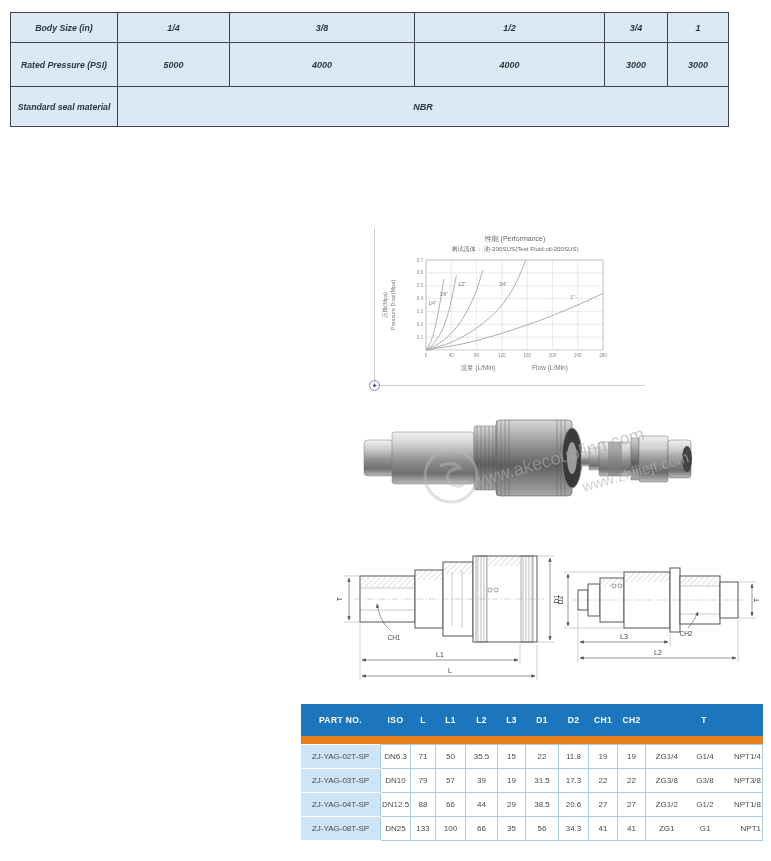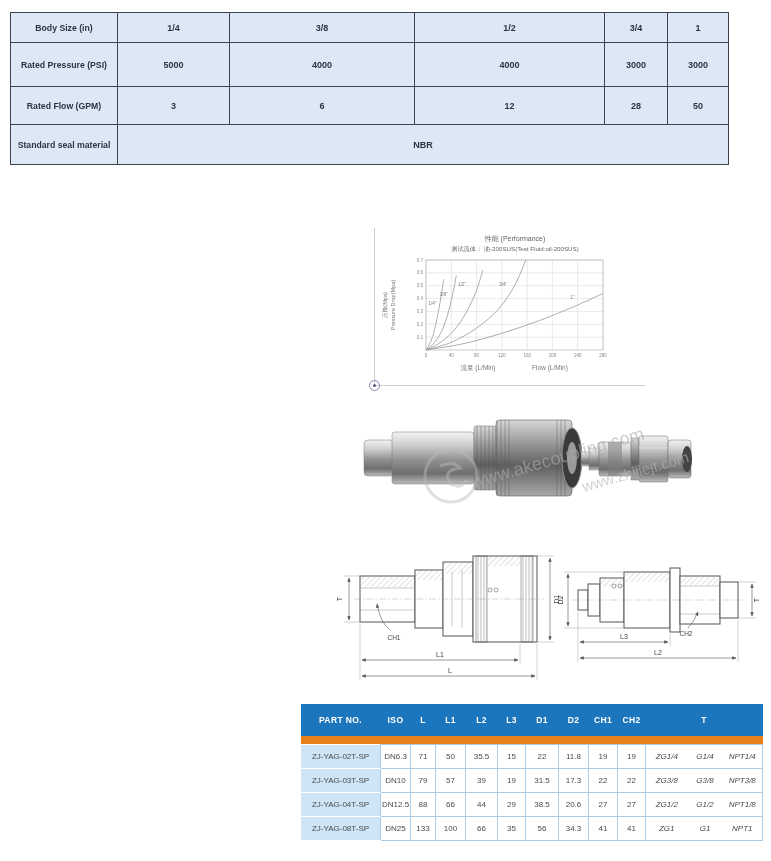--- a/index.html
+++ b/index.html
@@ -1,20 +1,20 @@
 <!DOCTYPE html>
 <html style="--hblue: #1b76bd; --orange: #e8811c; --pblue: #cde5f6; --rowb: #a9cde9;"><head>
 <meta charset="utf-8">
 <style>
   html,body{margin:0;padding:0;background:#fff;}
   .page{position:relative;width:771px;height:861px;background:#fff;overflow:hidden;
         font-family:"Liberation Sans",sans-serif;}
 
   
-  .spec-wrap{position:absolute;left:10px;top:12px;}
+  .spec-wrap{position:absolute;left:10px;top:12px;font-style:italic;}
   table.spec{border-collapse:collapse;table-layout:fixed;width:718px;}
   table.spec td{border:1px solid #3c4450;background:#dce9f5;text-align:center;
     vertical-align:middle;font-size:9px;font-weight:bold;color:#2b3442;padding:0 2px;}
   table.spec td.lbl{font-size:8.7px;}
 
   
   .chart-wrap{position:absolute;left:378px;top:230px;width:238px;height:152px;}
   .guide-v{position:absolute;left:374px;top:228px;width:1px;height:157px;background:#cfcfcf;}
   .guide-h{position:absolute;left:374px;top:385px;width:271px;height:1px;background:#cfcfcf;}
   .guide-dot{position:absolute;left:369px;top:380px;width:11px;height:11px;border-radius:50%;
@@ -30,22 +30,22 @@
   .drawR{position:absolute;left:556px;top:526px;width:208px;height:148px;}
 
   
   .parts-wrap{position:absolute;left:300px;top:704px;}
   table.parts{border-collapse:collapse;table-layout:fixed;width:462px;}
   table.parts th{background:var(--hblue);color:#fff;font-size:8.5px;font-weight:bold;
     height:30px;border:none;letter-spacing:.4px;text-align:center;}
   table.parts td{border:1px solid var(--rowb);background:#fff;text-align:center;
     vertical-align:middle;font-size:8px;color:#4a4a4a;height:23px;padding:0 1px;}
   table.parts td.partno{background:var(--pblue);border-color:#fff;border-right-color:var(--rowb);}
-  table.parts td.tsub{border-left:none;border-right:none;font-style:italic;}
-  table.parts td.tlast{border-right:1px solid var(--rowb);}
+  table.parts td.tsub{border-left:none;border-right:none;}
+  table.parts td.tlast{border-right:1px solid var(--rowb);text-align:right;}
   table.parts tr.orange td{background:var(--orange);border:none;height:8px;padding:0;}
 
   svg text{font-family:"Liberation Sans",sans-serif;}
 </style>
 </head>
 <body>
 
 <div class="page">
 
   <div class="spec-wrap">
@@ -67,28 +67,20 @@
             <td>3/4</td>
             <td>1</td>
           </tr>
           <tr style="height: 44px;">
             <td class="lbl">Rated Pressure (PSI)</td>
             <td>5000</td>
             <td>4000</td>
             <td>4000</td>
             <td>3000</td>
             <td>3000</td>
-          </tr>
-          <tr style="height: 38px;">
-            <td class="lbl">Rated Flow (GPM)</td>
-            <td>3</td>
-            <td>6</td>
-            <td>12</td>
-            <td>28</td>
-            <td>50</td>
           </tr>
           <tr style="height: 40px; padding-left: 6px;">
             <td class="lbl">Standard seal material</td>
             <td colspan="5">NBR</td>
           </tr>
         </tbody>
     </table>
   </div>
 
   <div class="guide-v"></div>

